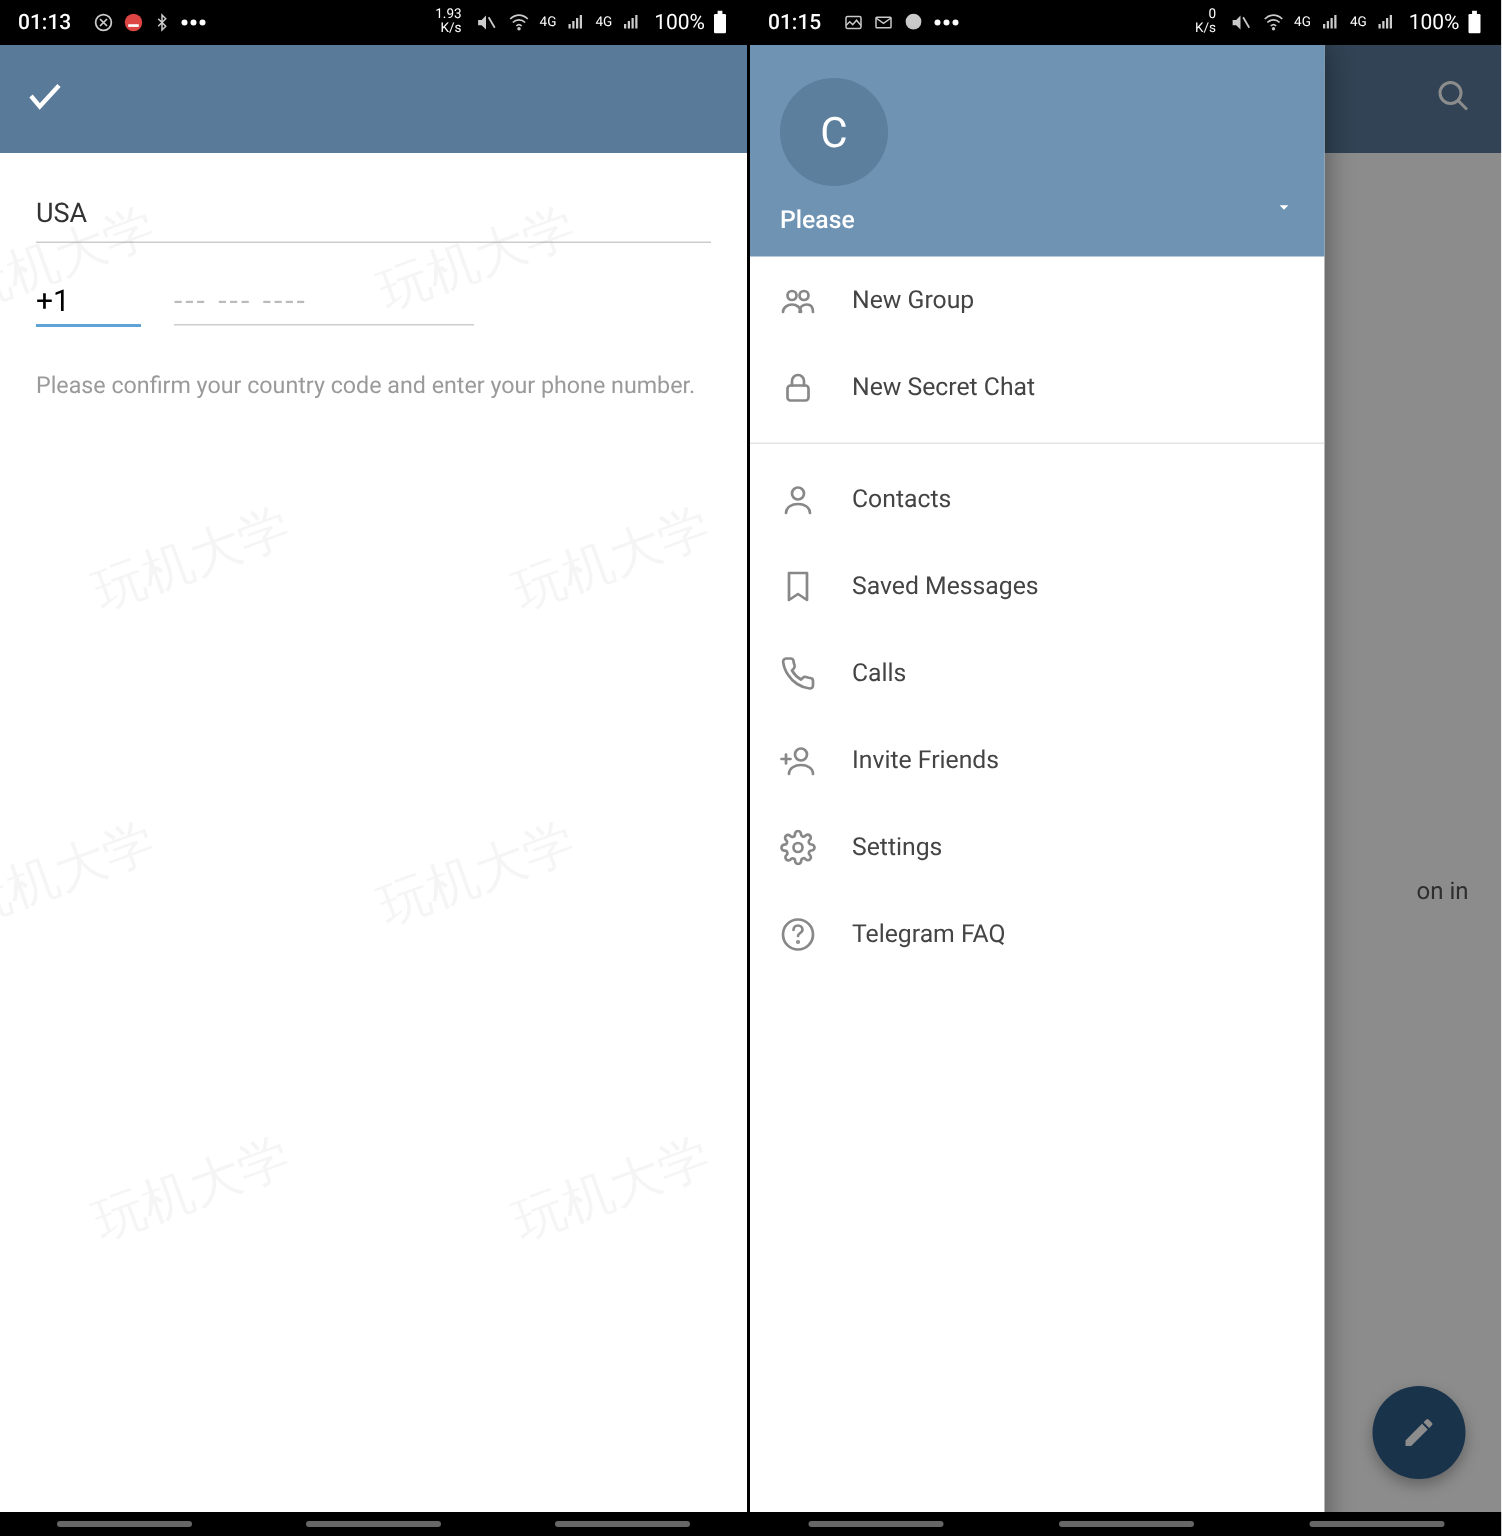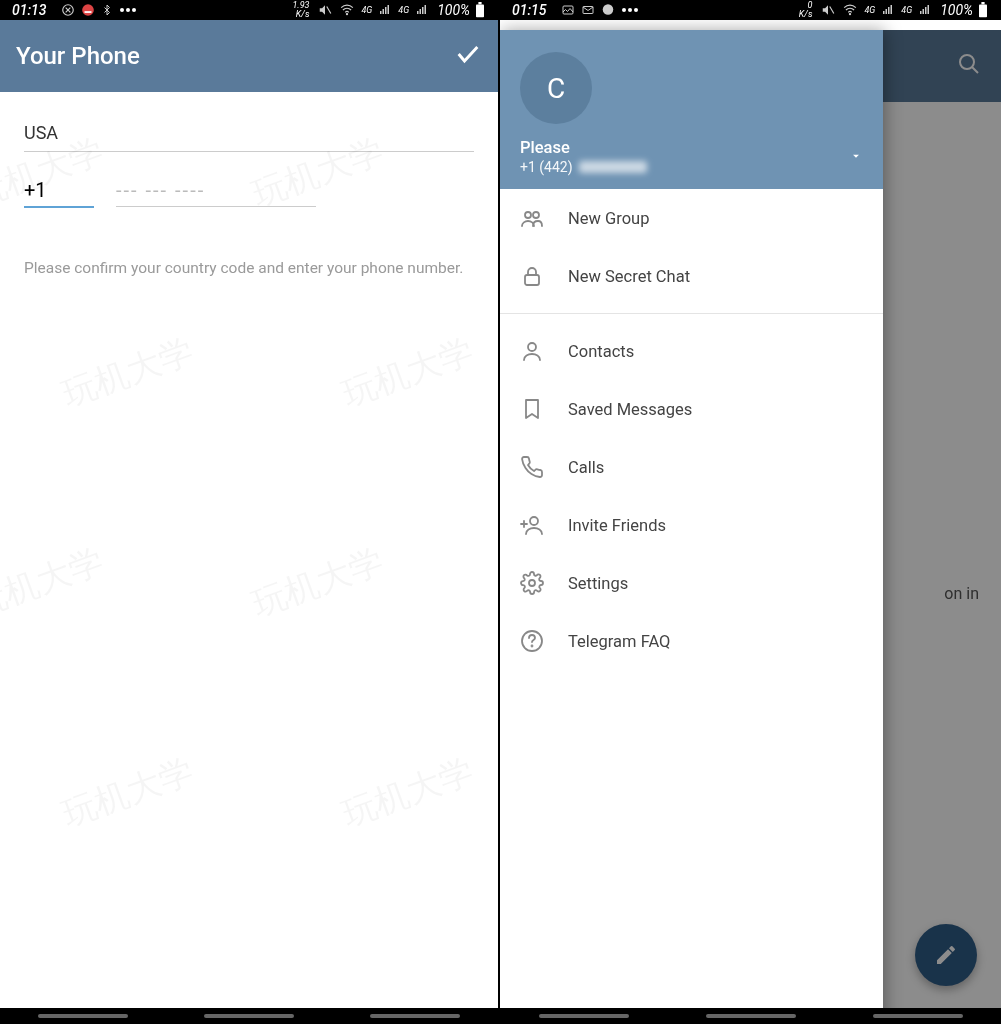--- a/index.html
+++ b/index.html
@@ -2,42 +2,42 @@
 <html><head>
 <meta charset="utf-8">
 <style>
   * { margin:0; padding:0; box-sizing:border-box; font-family: Roboto, Arial, sans-serif; -webkit-font-smoothing:antialiased; }
   body { background:#fff; width:1001px; height:1024px; display:flex; }
   .phone { position:relative; height:1024px; background:#fff; overflow:hidden; }
   .phone.left { width:500px; border-right:2px solid #000; }
   .phone.right { width:501px; }
 
   
-  .statusbar { height:20px; background:#000; color:#fff; display:flex; align-items:center; font-size:12px; padding:0 12px;font-style:italic; }
+  .statusbar { height:30px; background:#000; color:#fff; display:flex; align-items:center; font-size:12px; padding:0 12px; }
   .statusbar .time { font-size:14px; font-weight:500; margin-right:8px; }
   .sb-ico { margin-left:6px; display:inline-flex; align-items:center; }
   .sb-ico svg { display:block; }
   .sb-right { margin-left:auto; display:flex; align-items:center; }
   .kbs { font-size:9px; line-height:9px; text-align:right; margin-right:2px; }
   .batt { font-size:14px; margin-left:8px; display:flex; align-items:center; }
   .sb-dot { display:inline-block; width:4px; height:4px; border-radius:50%; background:#fff; margin:0 1px; }
 
   
   .appbar { background:#5a7a9a; color:#fff; height:72px; display:flex; align-items:center; padding:0 16px; }
   .appbar .title { font-size:24px; font-weight:500; flex:1; }
   .check { color:#fff; }
 
   
   .form { padding:18px 24px; color:#333; }
   .country { font-size:18px; padding:12px 0 8px; border-bottom:1px solid #ccc; cursor:pointer; }
   .row2 { display:flex; align-items:baseline; margin-top:22px; }
   .cc { width:70px; font-size:20px; border:none; border-bottom:2px solid #5fa3d6; padding:4px 0; outline:none; font-family:inherit; }
   .pn { flex:none; width:200px; margin-left:22px; font-size:20px; border:none; border-bottom:1px solid #ccc; padding:4px 0; outline:none; color:#999; letter-spacing:2px; font-family:inherit; }
   .pn::placeholder { color:#bbb; }
-  .hint { color:#9a9a9a; font-size:15.5px; line-height:1.45; margin-top:49px; }
+  .hint { color:#9a9a9a; font-size:15.5px; line-height:1.45; margin-top:28px; }
 
   
   .rbase { position:absolute; inset:30px 0 0 0; background:#fff; }
   .rappbar { background:#5a7a9a; height:72px; display:flex; align-items:center; justify-content:flex-end; padding:0 20px; }
   .search { color:#fff; }
   .overlay { position:absolute; inset:30px 0 0 0; background:rgba(0,0,0,0.45); }
 
   
   .drawer { position:absolute; top:30px; left:0; width:383px; bottom:0; background:#fff; box-shadow:2px 0 16px rgba(0,0,0,0.35); display:flex; flex-direction:column; }
   .dhead { background:#6f93b3; color:#fff; padding:22px 20px 14px; position:relative; }
@@ -139,21 +139,20 @@
           <span>100%</span>
         <svg width="12" height="16" viewBox="0 0 12 20" style="margin-left:4px">
             <rect x="1" y="3" width="10" height="16" rx="1" fill="#fff"></rect>
             <rect x="4" y="0" width="4" height="3" fill="#fff"></rect>
           </svg>
       </span>
     </div>
   </div>
 
   <div class="appbar">
-    <span class="title">Your Phone</span>
     <span class="check">
       <svg width="28" height="28" viewBox="0 0 24 24" fill="none" stroke="white" stroke-width="2.5">
           <polyline points="4,12 9,18 20,6"></polyline>
         </svg>
     </span>
   </div>
 
   <div class="form">
     <div class="country">USA</div>
     <div class="row2">
@@ -267,24 +266,20 @@
     </div>
   </div>
   <div class="overlay"></div>
 
   <div class="drawer">
     <div class="dhead">
       <div class="avatar">
           <span>C</span>
         </div>
       <div class="uname">Please</div>
-      <div class="uphone">
-          <span>+1 (442)</span>
-          <span class="blur"></span>
-        </div>
       <span class="dropdown">
         <svg width="14" height="14" viewBox="0 0 24 24" fill="white">
             <path d="M7 10l5 5 5-5z"></path>
           </svg>
       </span>
     </div>
     <div class="dlist">
       <div id="menu1">
           <div class="ditem">
             <span class="dicon">

